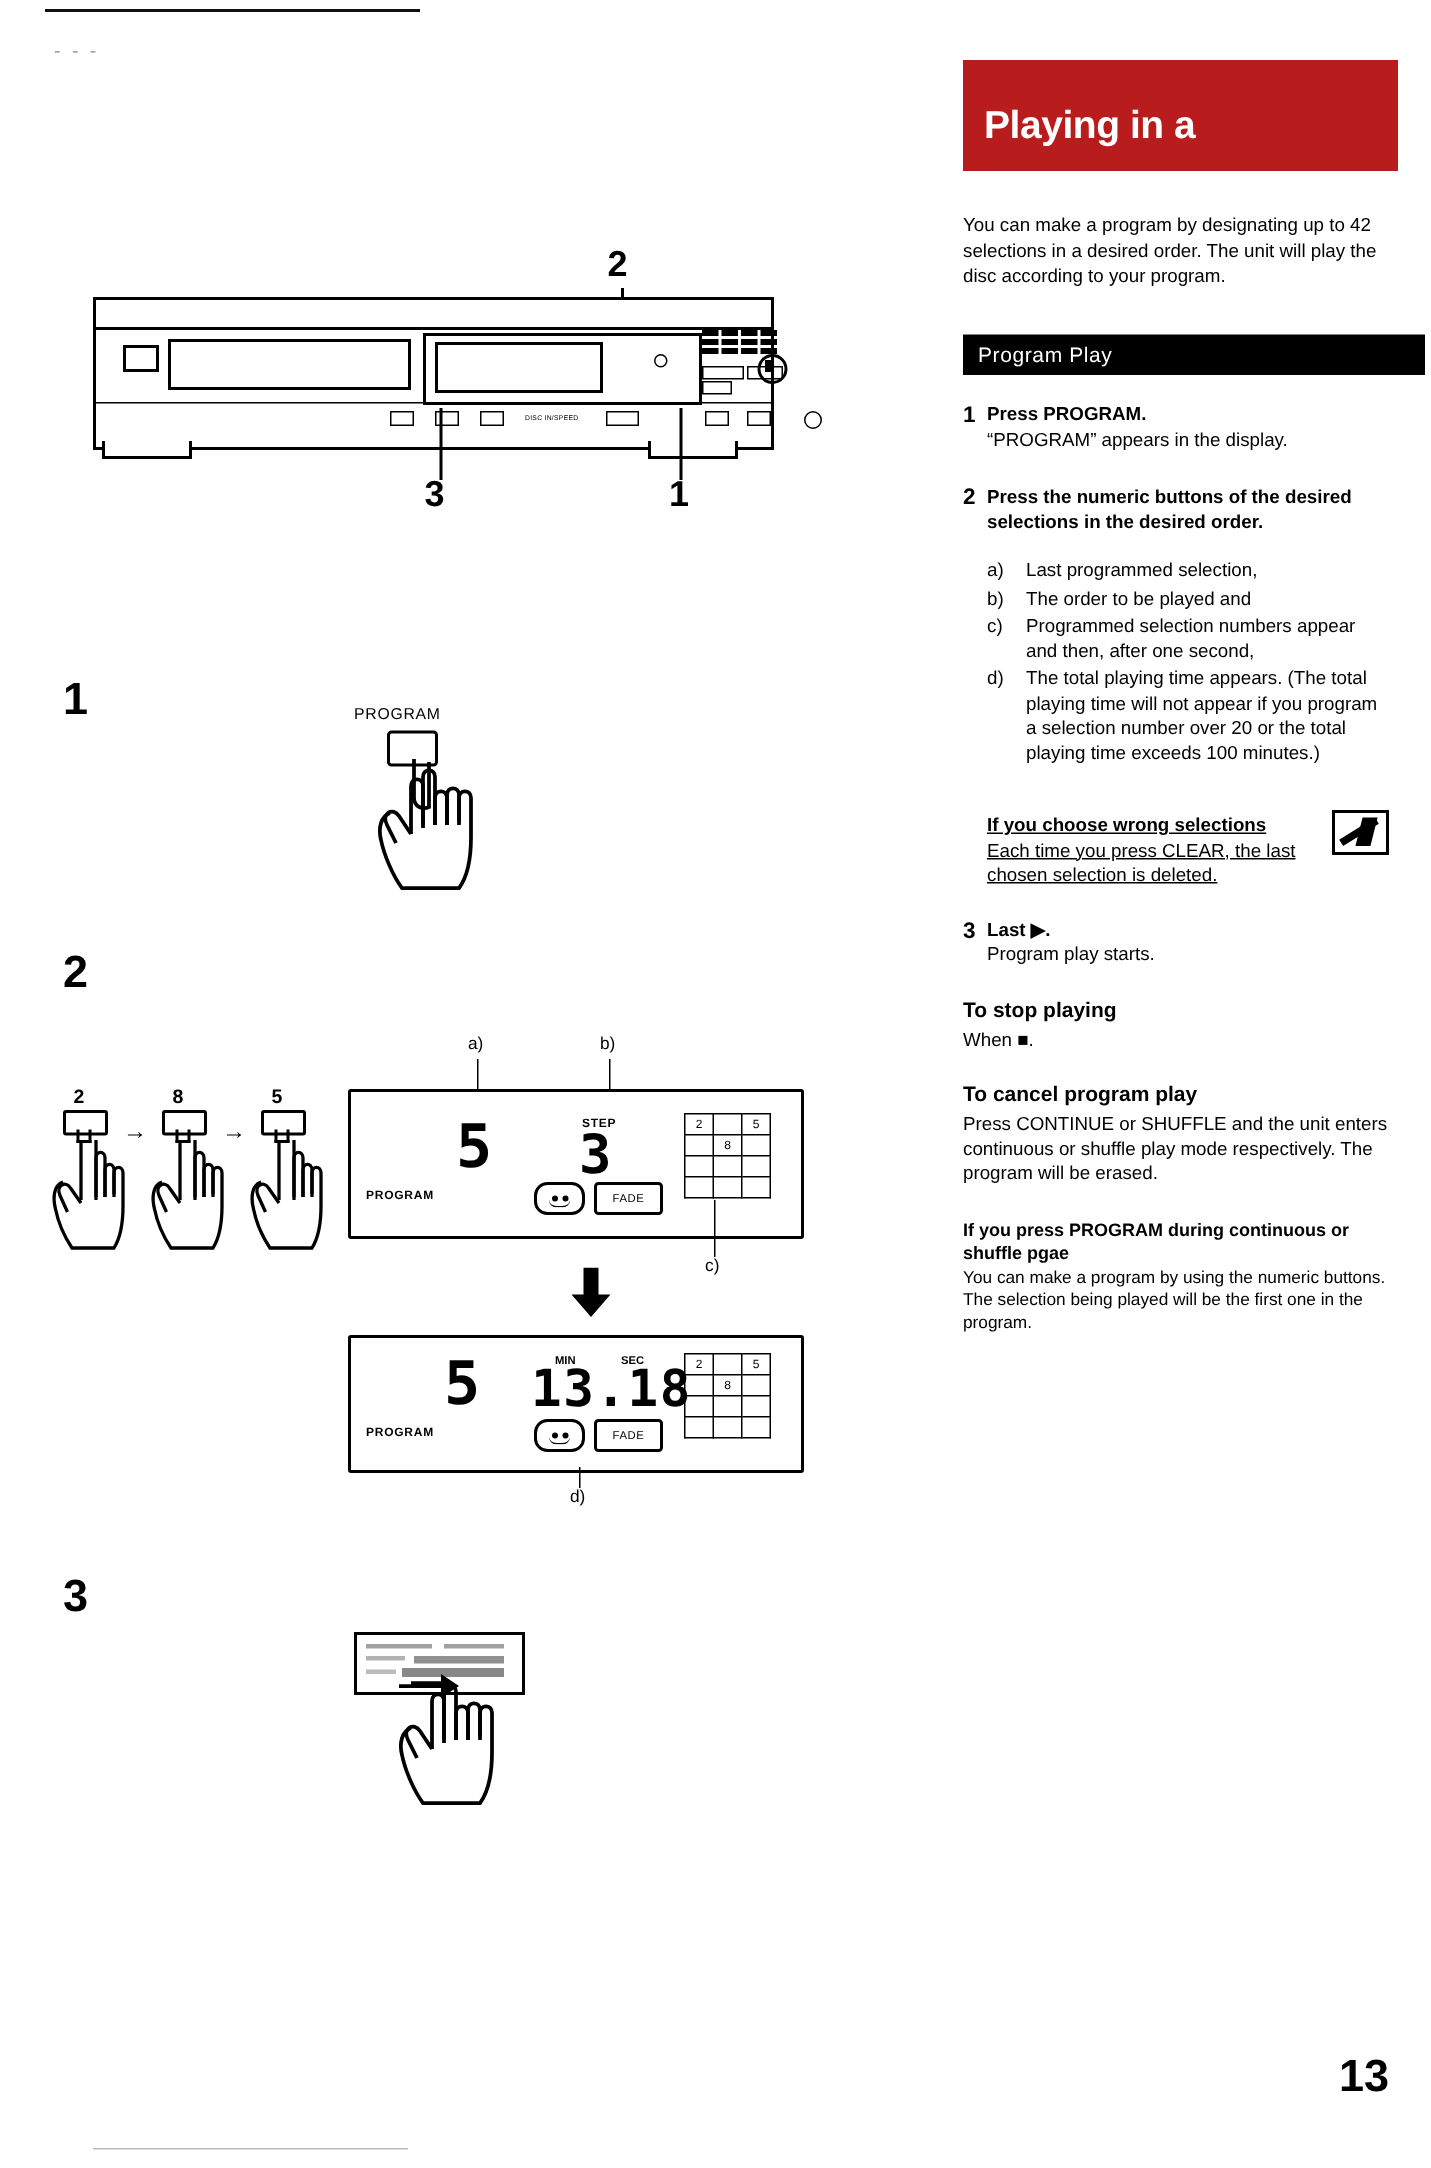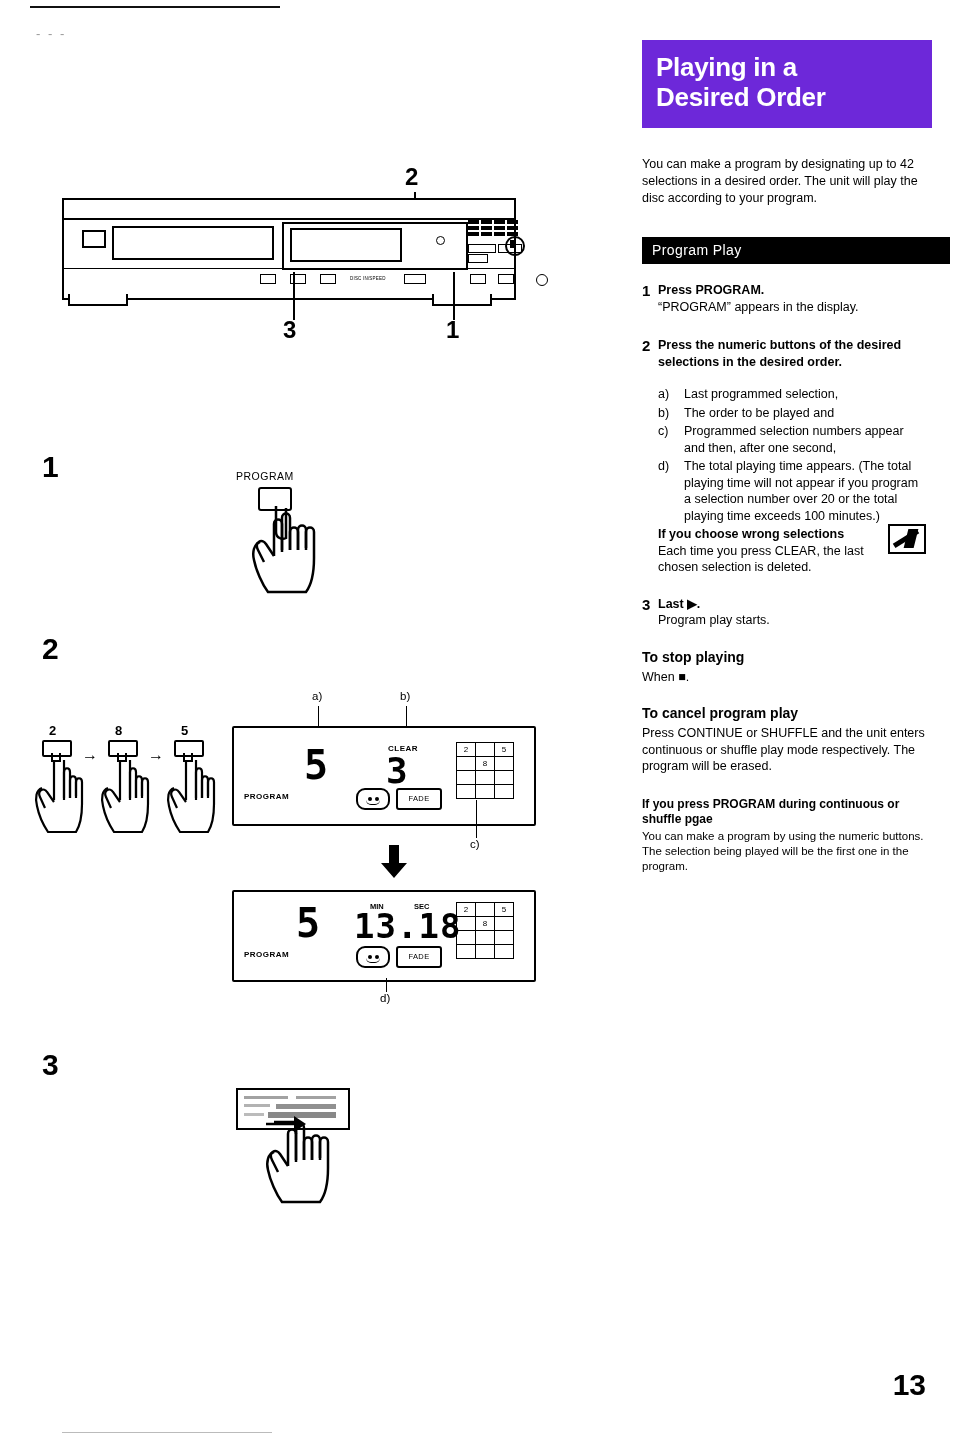--- a/index.html
+++ b/index.html
@@ -30,21 +30,21 @@
     position:absolute; left:62px; top:1425px; font-size:9px; color:#aaa; letter-spacing:1px;
   }
   .bottomglyph2 {
     position:absolute; left:700px; top:1425px; font-size:9px; color:#aaa; letter-spacing:1px;
   }
 
   
   .rightcol { position: absolute; left: 642px; top: 40px; width: 290px; }
 
   .title-block {
-    background: #6d28d9; color:#fff; padding: 12px 14px 16px 14px;
+    background: #b91c1c; color:#fff; padding: 28px 14px 16px 14px;
     width: 262px;
   }
   .title-block .t {
     font-size: 26px; line-height: 30px; font-weight: 700; letter-spacing: -0.3px;
   }
 
   .intro {
     margin-top: 28px; font-size: 12.5px; line-height: 17px; width: 288px;
   }
 
@@ -59,21 +59,21 @@
   .step .body { font-size: 12.5px; line-height: 16.5px; width: 262px; }
   .step .body .b { font-weight: 700; }
 
   .sub { font-size: 12.5px; line-height: 16.5px; margin: 14px 0 0 16px; width:262px; font-weight:700;}
 
   .abclist { margin: 12px 0 0 16px; width: 268px; }
   .abcrow { display: flex; font-size: 12.5px; line-height: 16.5px; margin-bottom: 2px; }
   .abcrow .lbl { width: 26px; flex: none; }
   .abcrow .txt { flex: 1; }
 
-  .warn { margin: 2px 0 0 16px; width: 268px; position: relative; }
+  .warn { margin: 32px 0 0 16px; width: 268px; position: relative; text-decoration: underline; }
   .warn .h { font-size: 12.5px; font-weight: 700; line-height: 16.5px; }
   .warn .p { font-size: 12.5px; line-height: 16.5px; width: 215px; }
   .warn-icon {
     position: absolute; right: 0px; top: -2px; width: 34px; height: 26px;
     border: 2px solid #000; background:#fff;
   }
   .warn-icon .bar {
     position:absolute; left:2px; top:10px; width:28px; height:5px; background:#000;
     transform: rotate(-32deg);
   }
@@ -336,21 +336,21 @@
     </div>
 
     <div class="callout" style="left:312px; top:690px;">a)</div>
     <div class="callout-line" style="left:318px; top:706px; height:20px;"></div>
     <div class="callout" style="left:400px; top:690px;">b)</div>
     <div class="callout-line" style="left:406px; top:706px; height:30px;"></div>
 
     <div class="panelbox" style="left:232px; top:726px; width:300px; height:96px;">
       <div class="pnl-program" style="left:10px; top:64px;">PROGRAM</div>
       <div class="seg" style="left:70px; top:14px; font-size:40px;">5</div>
-      <div style="position:absolute; left:154px; top:16px; font-size:8px; font-weight:700; letter-spacing:0.5px;">CLEAR</div>
+      <div style="position:absolute; left:154px; top:16px; font-size:8px; font-weight:700; letter-spacing:0.5px;">STEP</div>
       <div class="seg" style="left:152px; top:22px; font-size:36px;">3</div>
 
       <div class="discbtn" style="left:122px; top:60px;">
         <div class="eye"></div>
           <div class="eye"></div>
         <div class="mouth"></div>
       </div>
       <div class="fadebtn" style="left:162px; top:60px;">FADE</div>
 
       <div class="grid3" style="left:222px; top:14px;">
@@ -458,21 +458,20 @@
         <path d="M28 58 L28 26 C28 20 36 20 36 26" fill="none" stroke="#000" stroke-width="2.5"></path>
       </svg>
     </div>
 
   </div>
 
   <div class="rightcol">
 
     <div class="title-block">
       <div class="t">Playing in a</div>
-      <div class="t">Desired Order</div>
     </div>
 
     <div class="intro">You can make a program by designating up to 42 selections in a desired order. The unit will play the disc according to your program.</div>
 
     <div class="section-bar">Program Play</div>
 
     <div class="steps">
 
       <div class="step">
         <div class="num">1</div>

